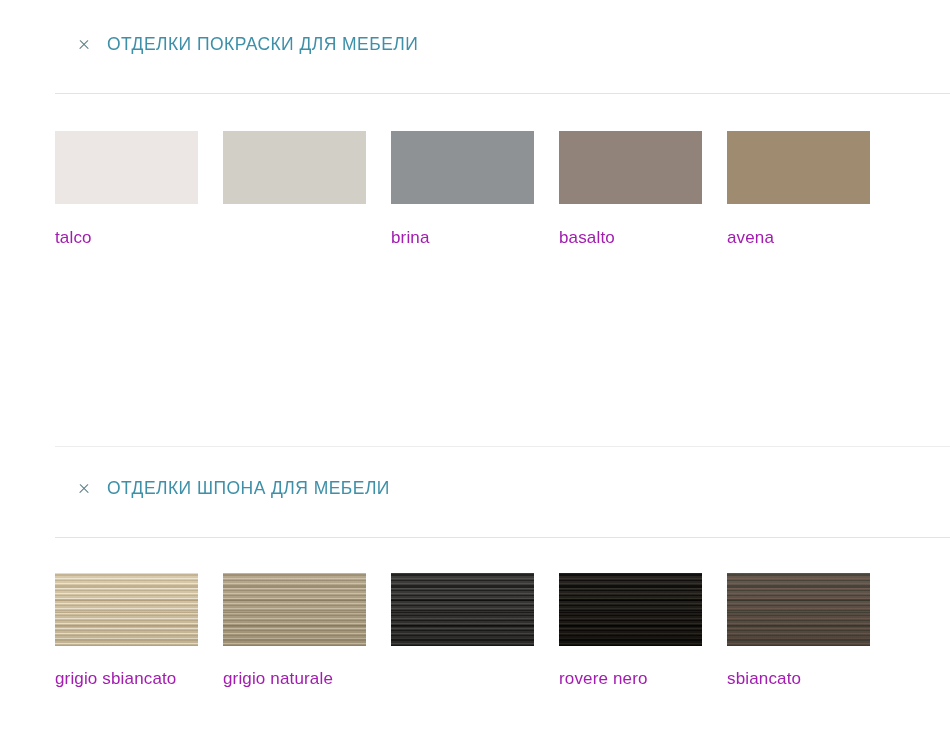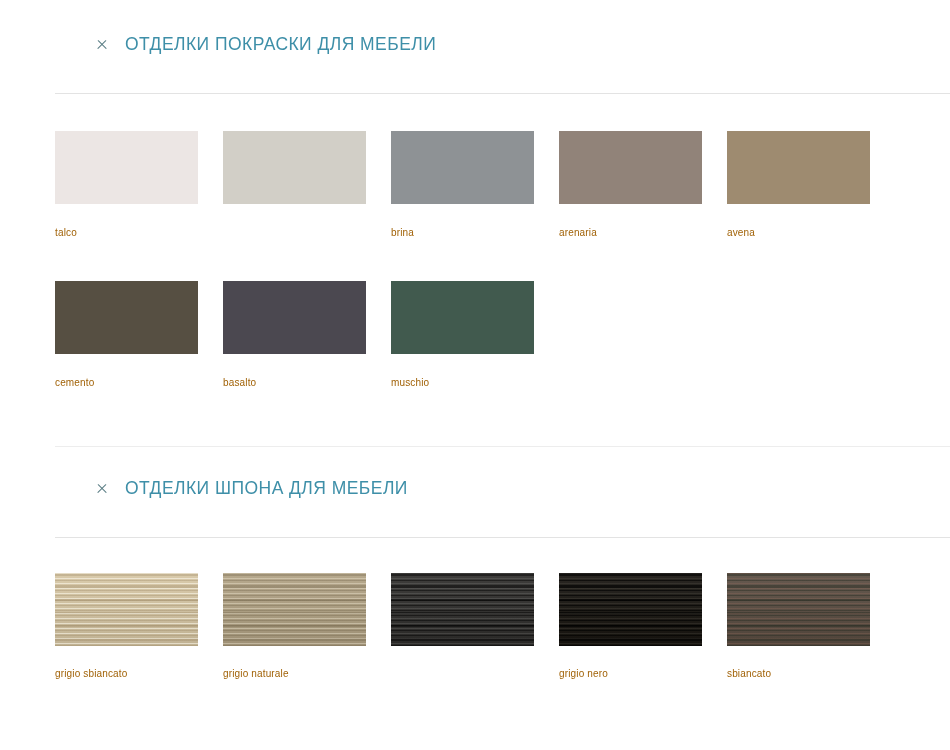--- a/index.html
+++ b/index.html
@@ -17,21 +17,21 @@
 
   .page {
     position: relative;
     width: 950px;
     height: 750px;
     box-sizing: border-box;
   }
 
   
   .section {
-    padding: 0 73px;
+    padding: 0 55px;
     box-sizing: border-box;
   }
   .section-header {
     display: flex;
     align-items: center;
     height: 54px;
     padding-left: 22px;
     box-sizing: border-box;
   }
   .close-icon {
@@ -82,22 +82,22 @@
   .swatch-cell {
     width: 168px;
     box-sizing: border-box;
   }
   .swatch-chip {
     width: 143px;
     height: 73px;
     display: block;
   }
   .swatch-label {
-    font-size: 10px;
-    color: #a16207;
+    font-size: 17px;
+    color: #a21caf;
     line-height: 1.55;
     letter-spacing: 0.15px;
     width: 140px;
     word-wrap: break-word;
   }
 
   
   .abs { position: absolute; }
 
   #paint-row1 { top: 131px; left: 0; }
@@ -148,46 +148,29 @@
       <span class="swatch-chip" id="chip-p1" style="background: rgb(210, 207, 199);"></span>
     </div>
 
     <div class="swatch-cell">
       <span class="swatch-chip" id="chip-p2" style="background: rgb(142, 146, 149);"></span>
       <div class="swatch-label">brina</div>
     </div>
 
     <div class="swatch-cell">
       <span class="swatch-chip" id="chip-p3" style="background: rgb(145, 131, 121);"></span>
-      <div class="swatch-label">arenaria</div>
+      <div class="swatch-label">basalto</div>
     </div>
 
     <div class="swatch-cell">
       <span class="swatch-chip" id="chip-p4" style="background: rgb(158, 139, 112);"></span>
       <div class="swatch-label">avena</div>
     </div>
   </div>
 
-  <div class="swatch-grid abs" id="paint-row2">
-
-    <div class="swatch-cell">
-      <span class="swatch-chip" id="chip-p5" style="background: rgb(86, 79, 66);"></span>
-      <div class="swatch-label">cemento</div>
-    </div>
-
-    <div class="swatch-cell">
-      <span class="swatch-chip" id="chip-p6" style="background: rgb(75, 72, 80);"></span>
-      <div class="swatch-label">basalto</div>
-    </div>
-
-    <div class="swatch-cell">
-      <span class="swatch-chip" id="chip-p7" style="background: rgb(65, 90, 78);"></span>
-      <div class="swatch-label">muschio</div>
-    </div>
-  </div>
 
   <div class="divider soft abs" id="veneer-rule"></div>
 
   <div class="section abs" id="veneer-header">
     <div class="section-header">
       <span class="close-icon"></span>
       <span class="section-title">ОТДЕЛКИ ШПОНА ДЛЯ МЕБЕЛИ</span>
     </div>
   </div>
 
@@ -212,21 +195,21 @@
     <div class="swatch-cell">
       <span class="swatch-chip wood" id="chip-v2" style="background: rgb(46, 45, 43);">
         <span class="grain" style="background-image: repeating-linear-gradient(rgba(150, 150, 148, 0.22) 0px, rgba(150, 150, 148, 0.22) 1px, rgba(0, 0, 0, 0) 1px, rgba(0, 0, 0, 0) 2px, rgba(0, 0, 0, 0.45) 2px, rgba(0, 0, 0, 0.45) 3px, rgba(0, 0, 0, 0) 3px, rgba(0, 0, 0, 0) 5px), repeating-linear-gradient(rgba(0, 0, 0, 0.45) 0px, rgba(0, 0, 0, 0.45) 2px, rgba(0, 0, 0, 0) 2px, rgba(0, 0, 0, 0) 13px), linear-gradient(rgba(255, 255, 255, 0.08), rgba(0, 0, 0, 0.1));"></span>
       </span>
     </div>
 
     <div class="swatch-cell">
       <span class="swatch-chip wood" id="chip-v3" style="background: rgb(23, 20, 15);">
         <span class="grain" style="background-image: repeating-linear-gradient(rgba(120, 115, 105, 0.18) 0px, rgba(120, 115, 105, 0.18) 1px, rgba(0, 0, 0, 0) 1px, rgba(0, 0, 0, 0) 2px, rgba(0, 0, 0, 0.6) 2px, rgba(0, 0, 0, 0.6) 3px, rgba(0, 0, 0, 0) 3px, rgba(0, 0, 0, 0) 5px), repeating-linear-gradient(rgba(0, 0, 0, 0.6) 0px, rgba(0, 0, 0, 0.6) 2px, rgba(0, 0, 0, 0) 2px, rgba(0, 0, 0, 0) 13px), linear-gradient(rgba(255, 255, 255, 0.08), rgba(0, 0, 0, 0.1));"></span>
       </span>
-      <div class="swatch-label">grigio nero</div>
+      <div class="swatch-label">rovere nero</div>
     </div>
 
     <div class="swatch-cell">
       <span class="swatch-chip wood" id="chip-v4" style="background: rgb(88, 75, 64);">
         <span class="grain" style="background-image: repeating-linear-gradient(rgba(150, 110, 95, 0.3) 0px, rgba(150, 110, 95, 0.3) 1px, rgba(0, 0, 0, 0) 1px, rgba(0, 0, 0, 0) 2px, rgba(40, 45, 35, 0.45) 2px, rgba(40, 45, 35, 0.45) 3px, rgba(0, 0, 0, 0) 3px, rgba(0, 0, 0, 0) 5px), repeating-linear-gradient(rgba(40, 45, 35, 0.45) 0px, rgba(40, 45, 35, 0.45) 2px, rgba(0, 0, 0, 0) 2px, rgba(0, 0, 0, 0) 13px), linear-gradient(rgba(255, 255, 255, 0.08), rgba(0, 0, 0, 0.1));"></span>
       </span>
       <div class="swatch-label">sbiancato</div>
     </div>
   </div>
 

